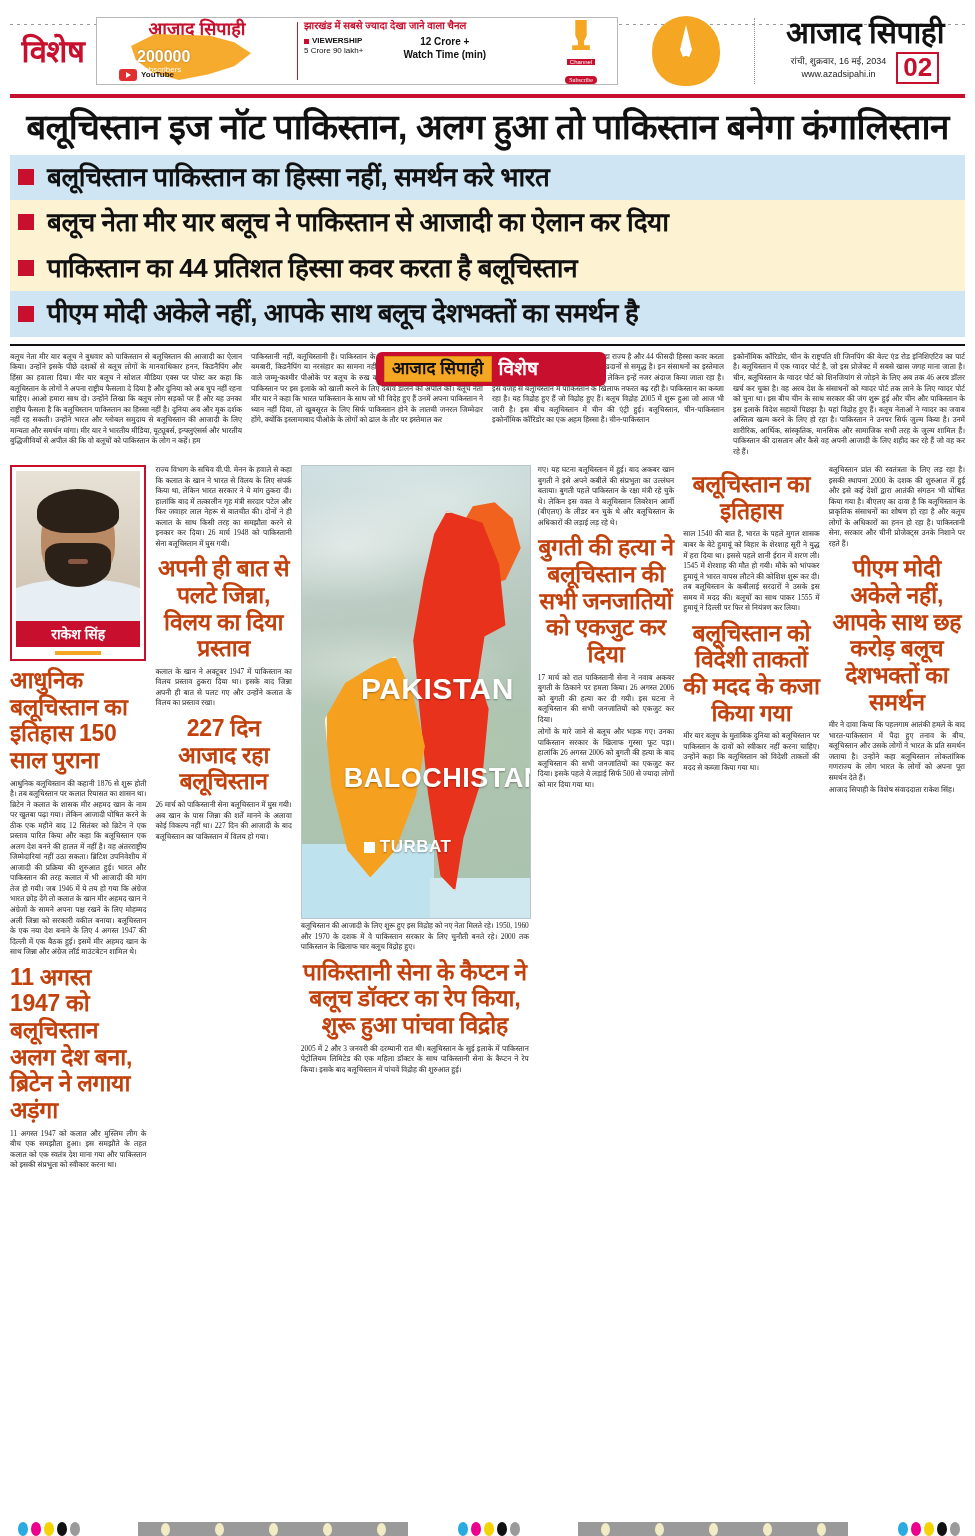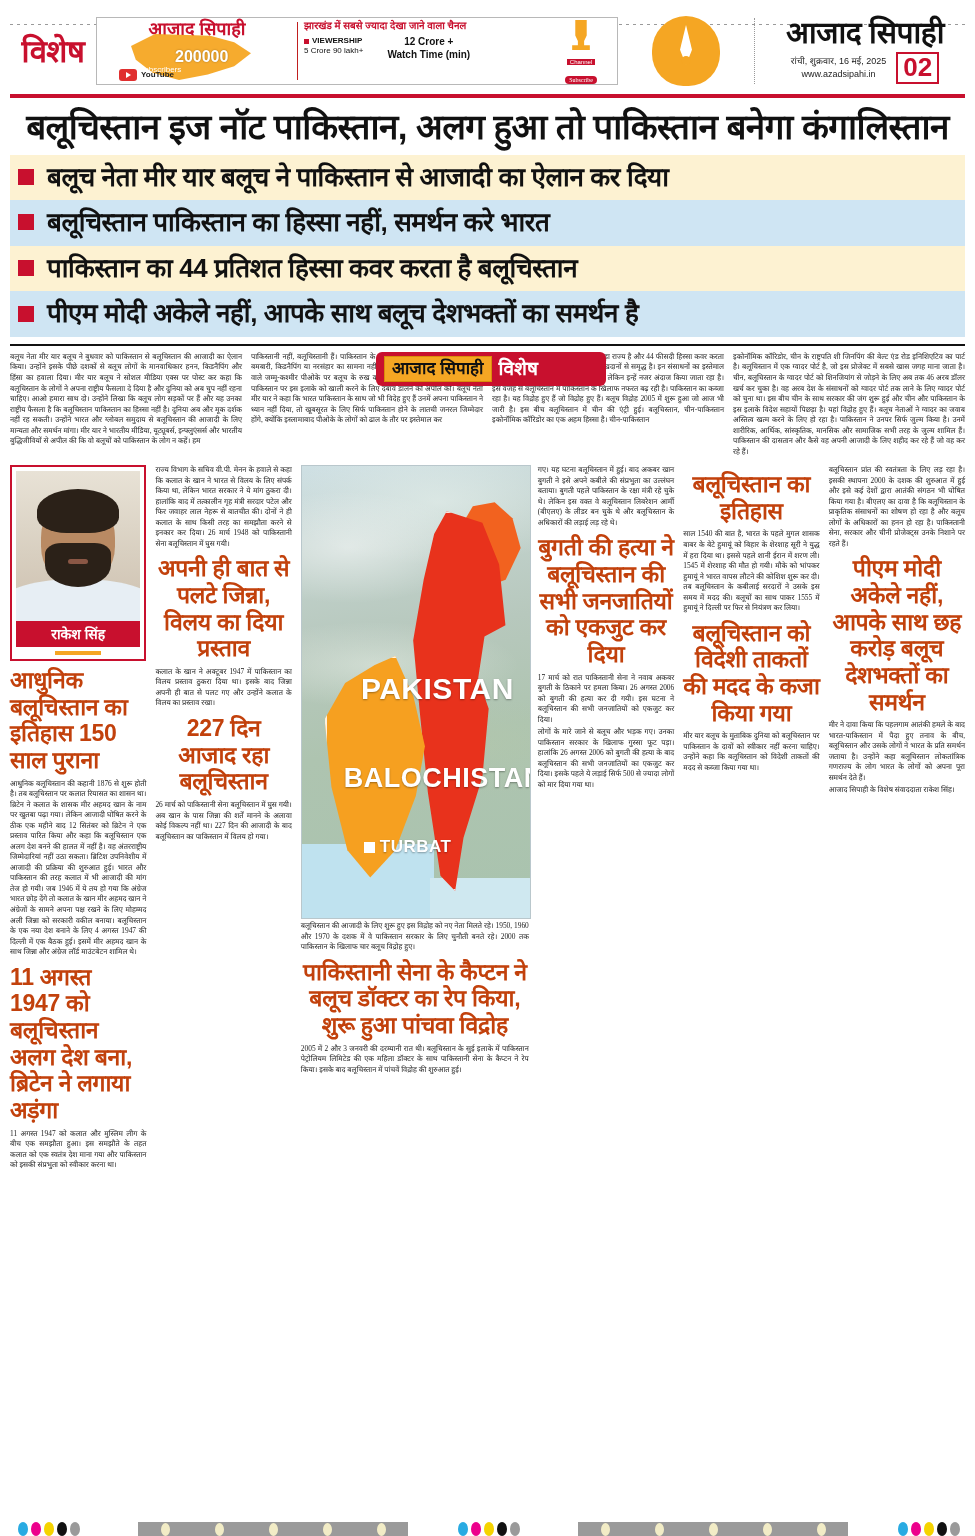--- a/index.html
+++ b/index.html
@@ -23,34 +23,34 @@
 
   .tv-ad{flex:0 0 520px;height:66px;border:1px solid #b8b8b8;position:relative;
     background:#fff;display:flex;align-items:stretch;overflow:hidden;}
   .tv-ad .ad-left{width:200px;position:relative;}
   .tv-ad .ad-brand{font-family:"Liberation Sans","DejaVu Sans",sans-serif;font-weight:bold;
     font-size:18px;color:#c8102e;text-align:center;padding-top:2px;line-height:1;}
   .jh-map{position:absolute;left:34px;top:16px;width:120px;height:46px;background:#f5a623;
     clip-path:polygon(20% 0,66% 4%,86% 18%,100% 42%,86% 70%,64% 88%,40% 100%,18% 84%,4% 56%,0 26%);
     opacity:.95;}
   .sub-count{position:absolute;left:40px;top:30px;font-family:"Liberation Sans",sans-serif;
-    font-weight:bold;font-size:16px;color:#fff;text-shadow:0 0 2px rgba(0,0,0,.35);margin-left:38px;}
+    font-weight:bold;font-size:16px;color:#fff;text-shadow:0 0 2px rgba(0,0,0,.35);}
   .sub-label{position:absolute;left:42px;top:47px;font-family:"Liberation Sans",sans-serif;
     font-size:8px;color:#fff;}
   .yt-row{position:absolute;left:22px;bottom:3px;display:flex;align-items:center;gap:4px;}
   .yt-mark{width:18px;height:12px;background:#e02f2f;border-radius:3px;position:relative;}
   .yt-mark:after{content:"";position:absolute;left:7px;top:3px;border-left:5px solid #fff;
     border-top:3px solid transparent;border-bottom:3px solid transparent;}
   .yt-txt{font-family:"Liberation Sans",sans-serif;font-size:8px;line-height:1.05;color:#222;font-weight:bold;}
 
   .ad-divider{width:1px;background:#c01f1f;margin:4px 0;}
   .ad-mid{flex:1;position:relative;padding:2px 4px 0 6px;}
   .ad-tagline{font-family:"Liberation Sans","DejaVu Sans",sans-serif;font-weight:bold;
     font-size:10px;color:#c8102e;white-space:nowrap;line-height:1.1;}
-  .ad-stats{display:flex;gap:4px;margin-top:5px;align-items:flex-start;}
+  .ad-stats{display:flex;gap:20px;margin-top:5px;align-items:flex-start;}
   .stat-blk{font-family:"Liberation Sans",sans-serif;font-size:8px;color:#111;line-height:1.25;}
   .stat-blk .s-title{font-weight:bold;display:flex;align-items:center;gap:3px;}
   .sq{width:5px;height:5px;background:#c8102e;display:inline-block;}
   .stat-big{font-family:"Liberation Sans",sans-serif;font-weight:bold;font-size:10px;
     text-align:center;line-height:1.25;margin-left:20px;}
   .award{position:absolute;right:6px;top:2px;width:60px;text-align:center;}
   .award-cup{width:26px;height:30px;margin:0 auto;background:#f5a623;
     clip-path:polygon(28% 0,72% 0,72% 52%,62% 70%,62% 84%,84% 84%,84% 100%,16% 100%,16% 84%,38% 84%,38% 70%,28% 52%);}
   .award-lbl{font-family:"Liberation Sans",sans-serif;font-size:6px;color:#fff;background:#c8102e;
     display:inline-block;padding:0 3px;margin-top:1px;}
@@ -209,38 +209,38 @@
     </div>
 
     <div class="nib-wrap">
       <div class="nib"></div>
     </div>
 
     <div class="mast-right">
       <div class="paper-name">आजाद सिपाही</div>
       <div class="mast-meta">
         <div class="meta-lines">
-          <div>रांची, शुक्रवार, 16 मई, 2025</div>
+          <div>रांची, शुक्रवार, 16 मई, 2034</div>
           <div>www.azadsipahi.in</div>
         </div>
         <div class="pagenum">02</div>
       </div>
     </div>
   </div>
   <div class="mast-rule"></div>
 
   <div class="main-hed">बलूचिस्तान इज नॉट पाकिस्तान, अलग हुआ तो पाकिस्तान बनेगा कंगालिस्तान</div>
 
+  <div class="strip blue">
+    <span class="bullet"></span>
+    <span class="s-txt">बलूचिस्तान पाकिस्तान का हिस्सा नहीं, समर्थन करे भारत</span>
+  </div>
   <div class="strip cream">
     <span class="bullet"></span>
     <span class="s-txt">बलूच नेता मीर यार बलूच ने पाकिस्तान से आजादी का ऐलान कर दिया</span>
-  </div>
-  <div class="strip blue">
-    <span class="bullet"></span>
-    <span class="s-txt">बलूचिस्तान पाकिस्तान का हिस्सा नहीं, समर्थन करे भारत</span>
   </div>
   <div class="strip cream">
     <span class="bullet"></span>
     <span class="s-txt">पाकिस्तान का 44 प्रतिशत हिस्सा कवर करता है बलूचिस्तान</span>
   </div>
   <div class="strip blue">
     <span class="bullet"></span>
     <span class="s-txt">पीएम मोदी अकेले नहीं, आपके साथ बलूच देशभक्तों का समर्थन है</span>
   </div>
 

